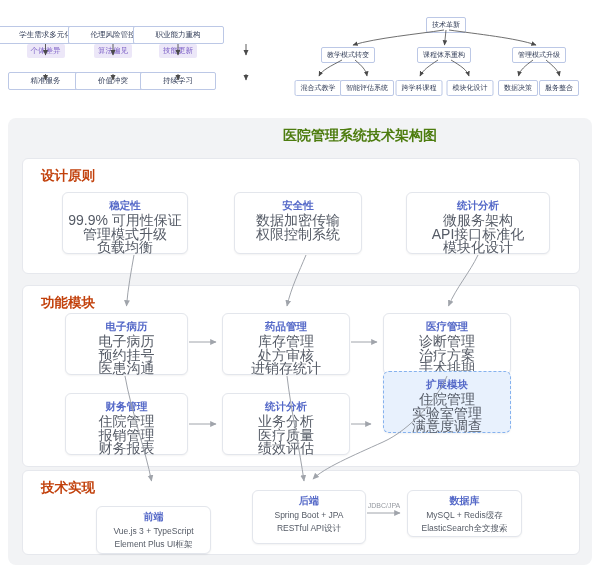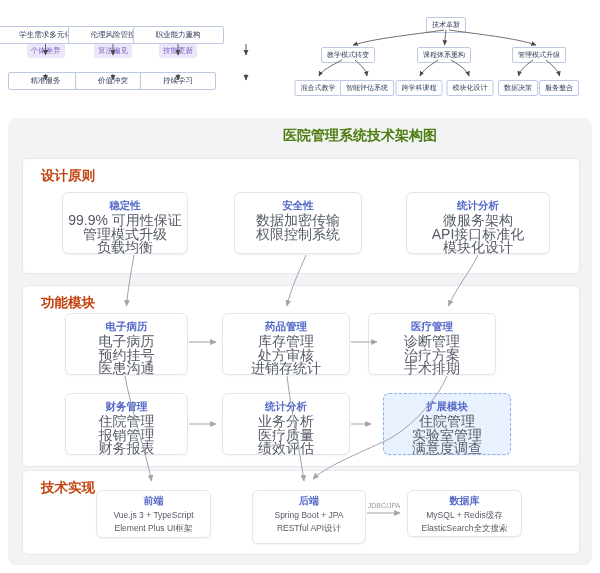--- a/index.html
+++ b/index.html
@@ -100,47 +100,47 @@
     <div class="ci">电子病历</div>
     <div class="ci">预约挂号</div>
     <div class="ci">医患沟通</div>
   </div>
   <div class="card" style="left:222px;top:313px;width:128px;height:62px">
     <div class="ct">药品管理</div>
     <div class="ci">库存管理</div>
     <div class="ci">处方审核</div>
     <div class="ci">进销存统计</div>
   </div>
-  <div class="card" style="left:368px;top:313px;width:128px;height:62px">
+  <div class="card" style="left:383px;top:313px;width:128px;height:62px">
     <div class="ct">医疗管理</div>
     <div class="ci">诊断管理</div>
     <div class="ci">治疗方案</div>
     <div class="ci">手术排期</div>
   </div>
 
   <div class="card" style="left:65px;top:393px;width:123px;height:62px">
     <div class="ct">财务管理</div>
     <div class="ci">住院管理</div>
     <div class="ci">报销管理</div>
     <div class="ci">财务报表</div>
   </div>
   <div class="card" style="left:222px;top:393px;width:128px;height:62px">
     <div class="ct">统计分析</div>
     <div class="ci">业务分析</div>
     <div class="ci">医疗质量</div>
     <div class="ci">绩效评估</div>
   </div>
-  <div class="card ext" style="left:383px;top:393px;width:128px;height:62px">
+  <div class="card ext" style="left:383px;top:371px;width:128px;height:62px">
     <div class="ct">扩展模块</div>
     <div class="ci">住院管理</div>
     <div class="ci">实验室管理</div>
     <div class="ci">满意度调查</div>
   </div>
 
-  <div class="card tech" style="left:96px;top:490px;width:115px;height:48px">
+  <div class="card tech" style="left:96px;top:506px;width:115px;height:48px">
     <div class="ct">前端</div>
     <div class="ci">Vue.js 3 + TypeScript</div>
     <div class="ci">Element Plus UI框架</div>
   </div>
   <div class="card tech" style="left:252px;top:490px;width:114px;height:54px">
     <div class="ct">后端</div>
     <div class="ci">Spring Boot + JPA</div>
     <div class="ci">RESTful API设计</div>
   </div>
   <div class="card tech" style="left:407px;top:490px;width:115px;height:47px">

